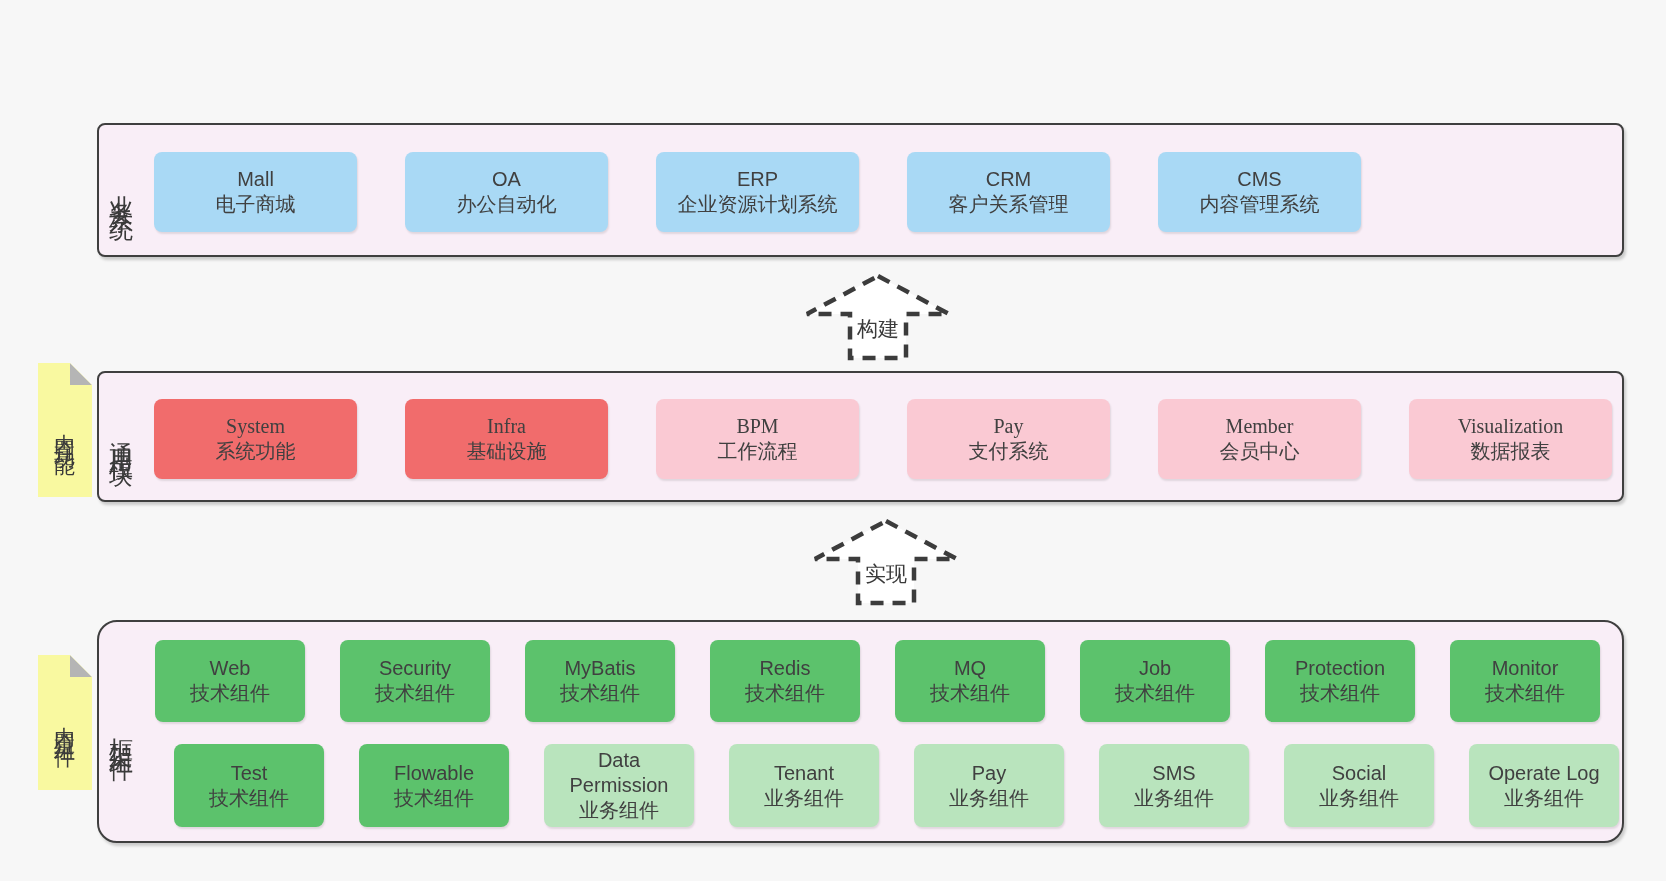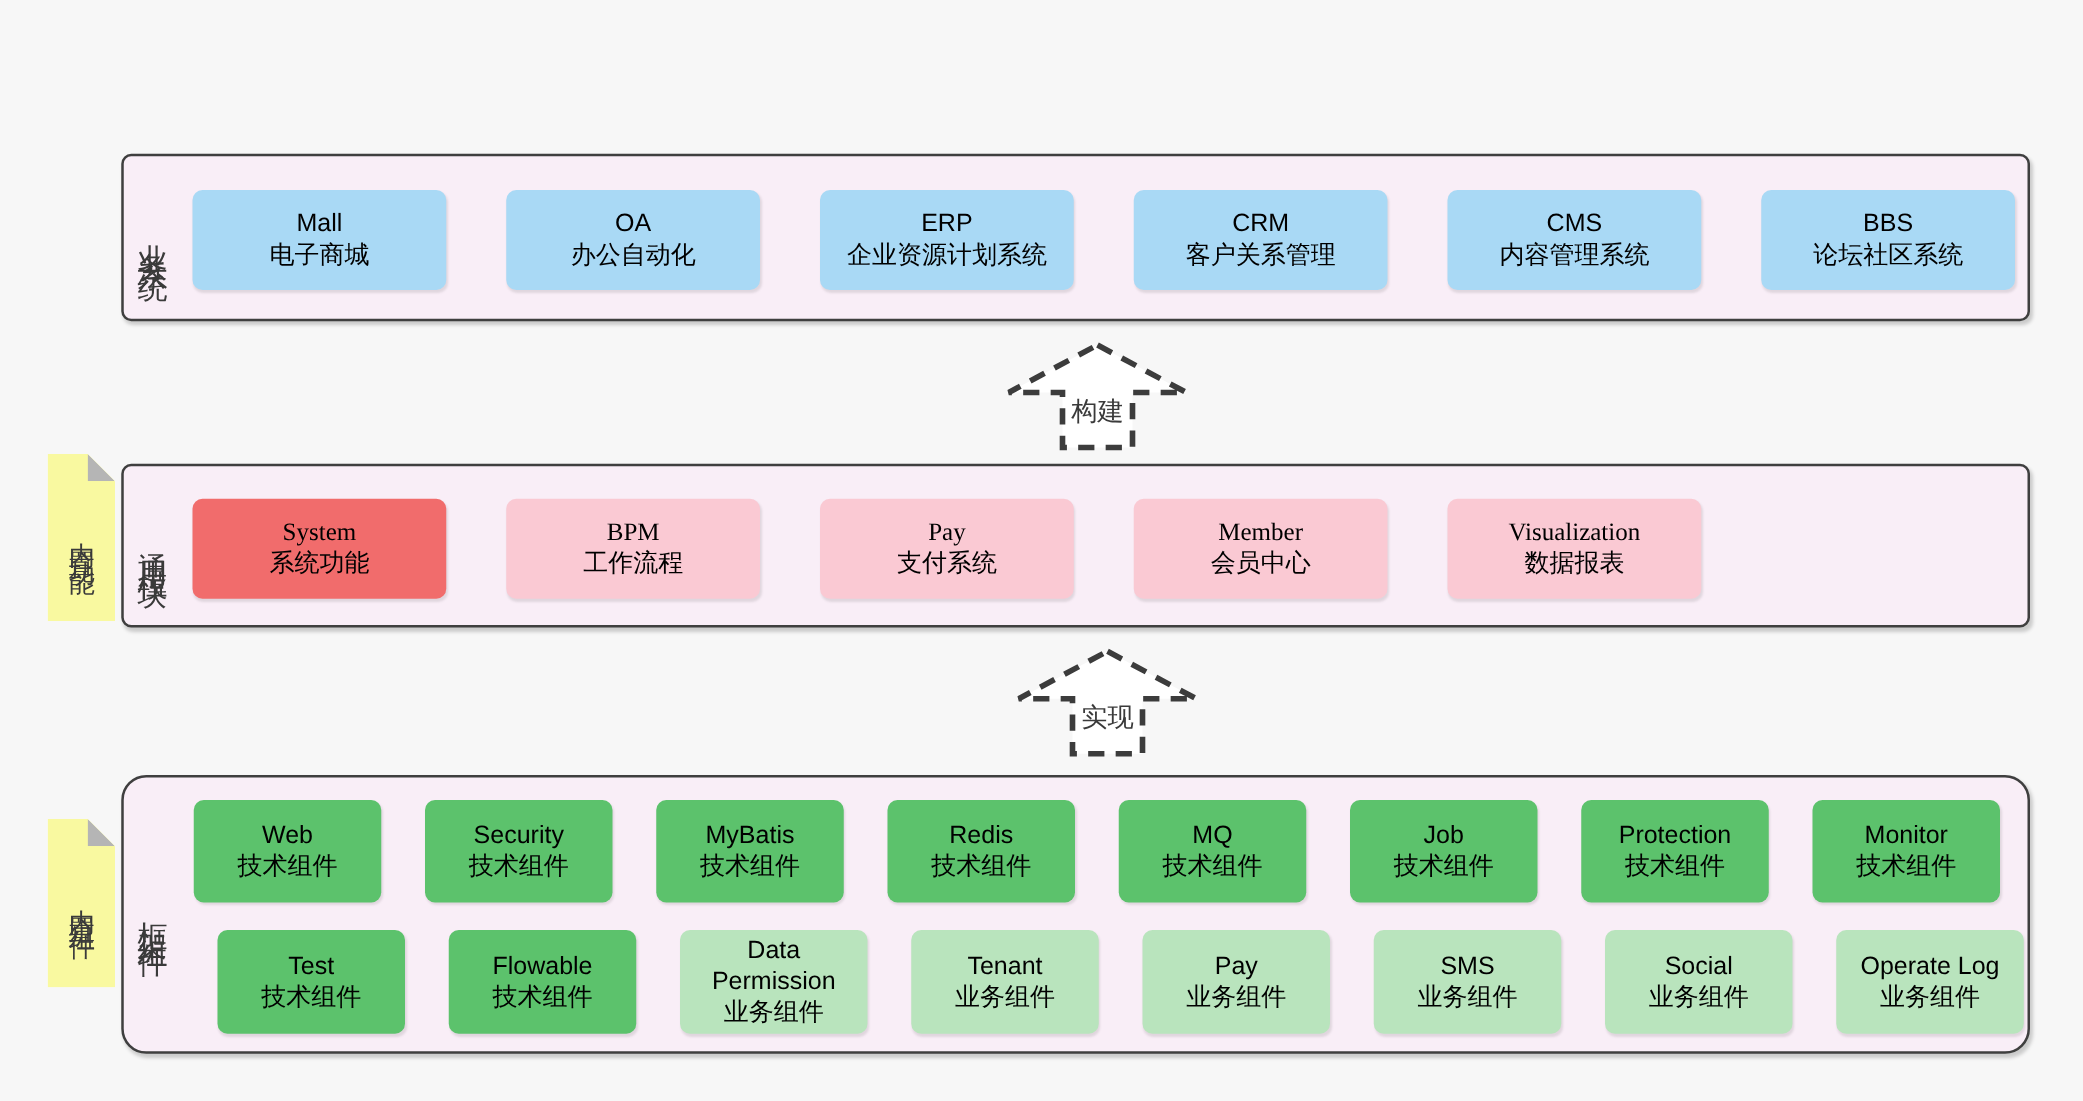--- a/index.html
+++ b/index.html
@@ -19,21 +19,21 @@
     writing-mode:vertical-lr;text-orientation:upright;
     font-size:24px;letter-spacing:7px;line-height:1;color:#3a3a3a;white-space:nowrap;
   }
   .boxes{position:absolute;display:flex;}
   .row-a{left:55px;gap:48px;}
   .row-b{left:56px;gap:35px;}
   .box{
     box-sizing:border-box;border-radius:8px;
     display:flex;flex-direction:column;align-items:center;justify-content:center;
     text-align:center;font-size:20px;line-height:25px;padding:4px 8px;
-    box-shadow:1px 2px 2px rgba(0,0,0,0.10);color:#000000;
+    box-shadow:1px 2px 2px rgba(0,0,0,0.10);color:#404040;
   }
   .w203{width:203px;height:80px;}
   .w150{width:150px;}
   .h82{height:82px;}
   .h83{height:83px;}
   .blue{background:#a9d9f5;}
   .red{background:#f16c6c;}
   .pink{background:#fac9d3;}
   .green{background:#5cc26c;}
   .green-light{background:#b9e4bd;}
@@ -76,44 +76,44 @@
       <div>企业资源计划系统</div>
     </div>
     <div class="box blue w203">
       <div>CRM</div>
       <div>客户关系管理</div>
     </div>
     <div class="box blue w203">
       <div>CMS</div>
       <div>内容管理系统</div>
     </div>
-    <div class="box blue w203">
-      <div>BBS</div>
-      <div>论坛社区系统</div>
-    </div>
   </div>
 </section>
 
 <div class="arrow" style="left:803px;top:273px;">
   <svg width="150" height="88" viewBox="0 0 150 88">
     <polygon points="75,3 146,41 103,41 103,85 47,85 47,41 4,41" fill="#ffffff" stroke="#3c3c3c" stroke-width="4.5" stroke-dasharray="13 9"></polygon>
   </svg>
   <span class="arrow-label">构建</span>
 </div>
 
 <div class="sticky" style="left:38px;top:363px;height:134px;">
   <span class="sticky-label">内置功能</span>
 </div>
 <section class="panel" style="left:97px;top:371px;width:1527px;height:131px;">
   <div class="vlabel">通用模块</div>
   <div class="boxes row-a" style="top:26px;font-family:Liberation Serif, serif;">
     <div class="box red w203">
       <div>System</div>
       <div>系统功能</div>
     </div>
+    <div class="box red w203">
+      <div>Infra</div>
+      <div>基础设施</div>
+    </div>
     <div class="box pink w203">
       <div>BPM</div>
       <div>工作流程</div>
     </div>
     <div class="box pink w203">
       <div>Pay</div>
       <div>支付系统</div>
     </div>
     <div class="box pink w203">
       <div>Member</div>

